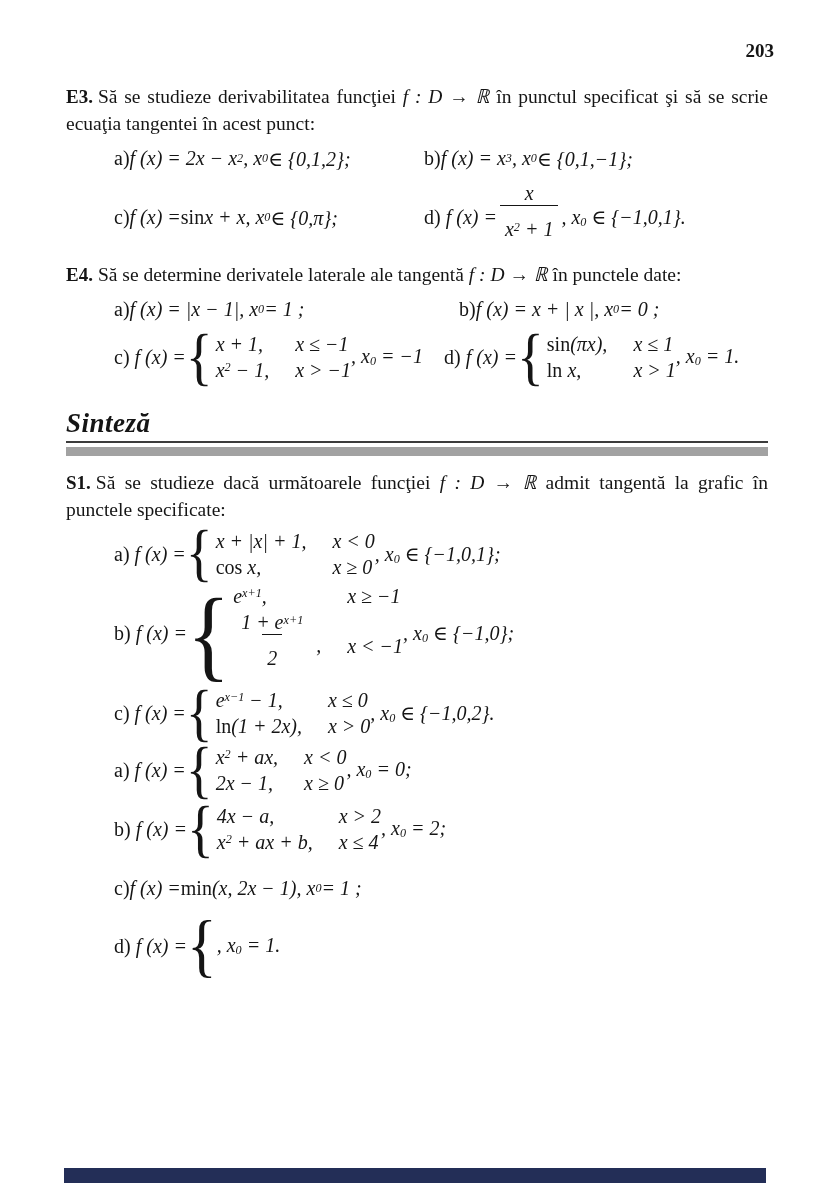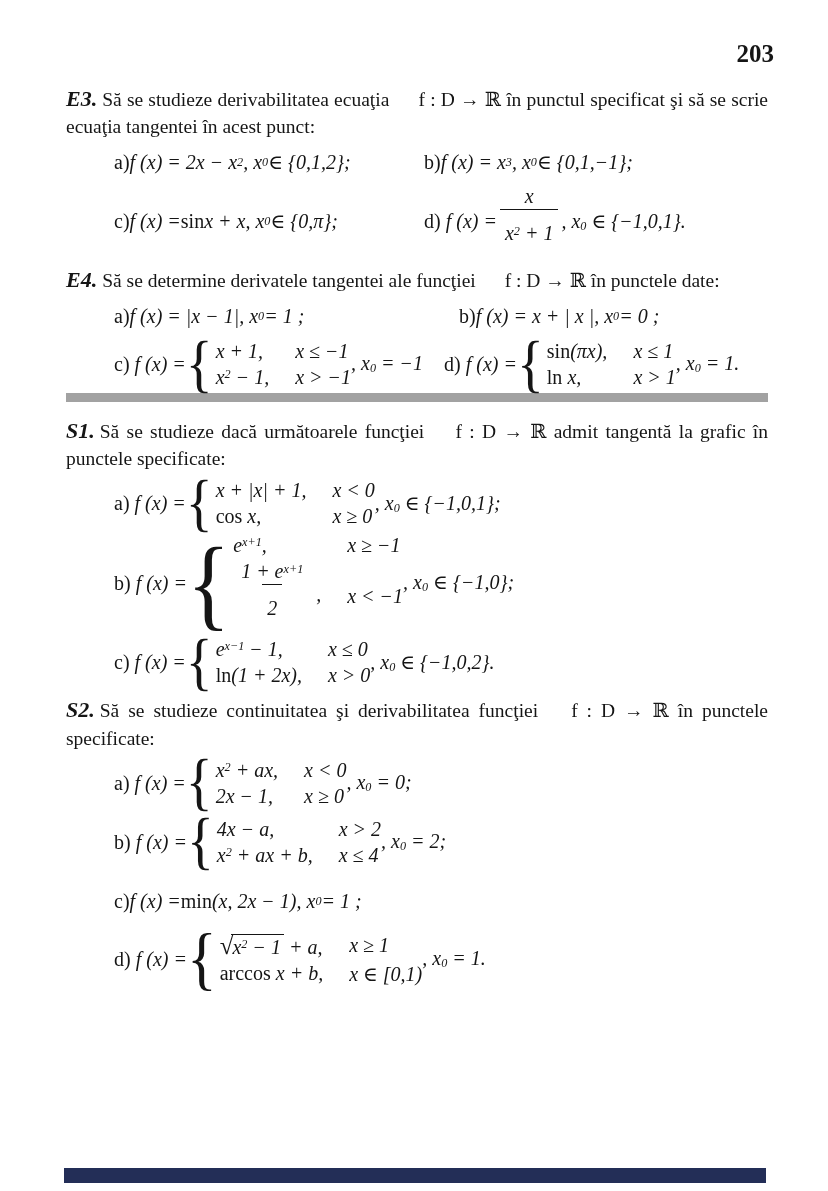--- a/index.html
+++ b/index.html
@@ -3,25 +3,25 @@
 <meta charset="utf-8">
 <style>
   *{box-sizing:border-box;}
   html,body{margin:0;padding:0;}
   body{
     width:828px;height:1191px;background:#ffffff;
     font-family:"Liberation Serif","DejaVu Serif",serif;
     color:#151515;
   }
   .page{position:relative;width:828px;height:1191px;overflow:hidden;background:#fff;}
-  .pagenum{position:absolute;top:40px;right:54px;font-size:25px;font-weight:700;}
+  .pagenum{position:absolute;top:40px;right:54px;font-size:19px;font-weight:700;}
   .content{padding:84px 60px 0 66px;}
   p.intro{margin:0;font-size:19.5px;line-height:1.38;text-align:justify;}
-  .exlabel{font-weight:700;font-size:22px;padding-right:5px;font-style:italic;}
-  .imath{margin-left:24px;}
+  .exlabel{font-weight:700;font-size:19px;padding-right:5px;}
+  .imath{font-style:italic;}
   .items{padding-left:48px;}
   .math{font-size:20px;font-style:italic;}
   .mline{display:flex;align-items:center;min-height:34px;}
   .two{display:flex;}
   .col310{width:310px;flex:0 0 310px;}
   .col330{width:330px;flex:0 0 330px;}
   .col345{width:345px;flex:0 0 345px;}
   .r-up{font-style:normal;}
   .r-sup{font-size:61%;vertical-align:38%;}
   .r-sub{font-size:61%;vertical-align:-16%;}
@@ -47,21 +47,21 @@
 </style>
 </head>
 <body>
 
 <div class="page">
   <div class="pagenum">203</div>
 
   <div class="content">
 
     <section>
-      <p class="intro"><span class="exlabel">E3.</span><span>Să se studieze derivabilitatea ecuaţia </span><span class="imath">f : D → ℝ</span><span> în punctul specificat şi să se scrie ecuaţia tangentei în acest punct:</span></p>
+      <p class="intro"><span class="exlabel">E3.</span><span>Să se studieze derivabilitatea funcţiei </span><span class="imath">f : D → ℝ</span><span> în punctul specificat şi să se scrie ecuaţia tangentei în acest punct:</span></p>
       <div class="items">
         <div class="two mt4">
           <div class="math mline col310">
               <span class="r-up">a) </span>
               <span>f (x) = 2x − x</span>
               <span class="r-sup">2</span>
               <span>, x</span>
               <span class="r-sub">0</span>
               <span> ∈ {0,1,2};</span>
             </div>
@@ -89,21 +89,21 @@
               <span class="num"><span>x</span></span>
               <span class="den"><span>x</span><span class="r-sup">2</span><span> + 1</span></span>
             </span>
             <span><span>, x</span><span class="r-sub">0</span><span> ∈ {−1,0,1}.</span></span>
           </div>
         </div>
       </div>
     </section>
 
     <section class="mt8">
-      <p class="intro"><span class="exlabel">E4.</span><span>Să se determine derivatele tangentei ale funcţiei </span><span class="imath">f : D → ℝ</span><span> în punctele date:</span></p>
+      <p class="intro"><span class="exlabel">E4.</span><span>Să se determine derivatele laterale ale tangentă </span><span class="imath">f : D → ℝ</span><span> în punctele date:</span></p>
       <div class="items">
         <div class="two mt4">
           <div class="math mline col345">
               <span class="r-up">a) </span>
               <span>f (x) = |x − 1|, x</span>
               <span class="r-sub">0</span>
               <span> = 1 ;</span>
             </div>
           <div class="math mline">
               <span class="r-up">b) </span>
@@ -136,20 +136,23 @@
                 <span class="cexpr"><span class="r-up">ln </span><span>x,</span></span>
                 <span class="ccond"><span>x &gt; 1</span></span>
               </span>
             </span>
             <span><span>, x</span><span class="r-sub">0</span><span> = 1.</span></span>
           </div>
         </div>
       </div>
     </section>
 
+    <div class="sinthead">
+      <span class="t">Sinteză</span>
+    </div>
     <div class="sintbar" style="background: rgb(162, 162, 162);"></div>
 
     <section class="mt14">
       <p class="intro"><span class="exlabel">S1.</span><span>Să se studieze dacă următoarele funcţiei </span><span class="imath">f : D → ℝ</span><span> admit tangentă la grafic în punctele specificate:</span></p>
       <div class="items">
 
         <div class="math mline mt6">
           <span><span class="r-up">a) </span><span>f (x) = </span></span>
           <span class="cases">
             <span class="brace b2">{</span>
@@ -193,21 +196,20 @@
               <span class="cexpr"><span class="r-up">ln</span><span>(1 + 2x),</span></span>
               <span class="ccond"><span>x &gt; 0</span></span>
             </span>
           </span>
           <span><span>, x</span><span class="r-sub">0</span><span> ∈ {−1,0,2}.</span></span>
         </div>
       </div>
     </section>
 
     <section class="mt8">
-      <p class="intro"><span class="exlabel">S2.</span><span>Să se studieze continuitatea şi derivabilitatea funcţiei </span><span class="imath">f : D → ℝ</span><span> în punctele specificate:</span></p>
       <div class="items">
 
         <div class="math mline mt6">
           <span><span class="r-up">a) </span><span>f (x) = </span></span>
           <span class="cases">
             <span class="brace b2">{</span>
             <span class="crows">
               <span class="cexpr"><span>x</span><span class="r-sup">2</span><span> + ax,</span></span>
               <span class="ccond"><span>x &lt; 0</span></span>
               <span class="cexpr"><span>2x − 1,</span></span>
@@ -237,28 +239,20 @@
             <span class="r-up">min</span>
             <span>(x, 2x − 1), x</span>
             <span class="r-sub">0</span>
             <span> = 1 ;</span>
           </div>
 
         <div class="math mline mt14">
           <span><span class="r-up">d) </span><span>f (x) = </span></span>
           <span class="cases">
             <span class="brace b2s">{</span>
-            <span class="crows">
-              <span class="cexpr">
-                <span class="sqrt">√</span><span class="radicand"><span>x</span><span class="r-sup">2</span><span> − 1</span></span><span><span> + a,</span></span>
-              </span>
-              <span class="ccond"><span>x ≥ 1</span></span>
-              <span class="cexpr"><span class="r-up">arccos </span><span>x + b,</span></span>
-              <span class="ccond"><span>x ∈ [0,1)</span></span>
-            </span>
           </span>
           <span><span>, x</span><span class="r-sub">0</span><span> = 1.</span></span>
         </div>
       </div>
     </section>
   </div>
 
   <div class="bottombar" style="background: rgb(35, 46, 87);"></div>
 </div>
 

